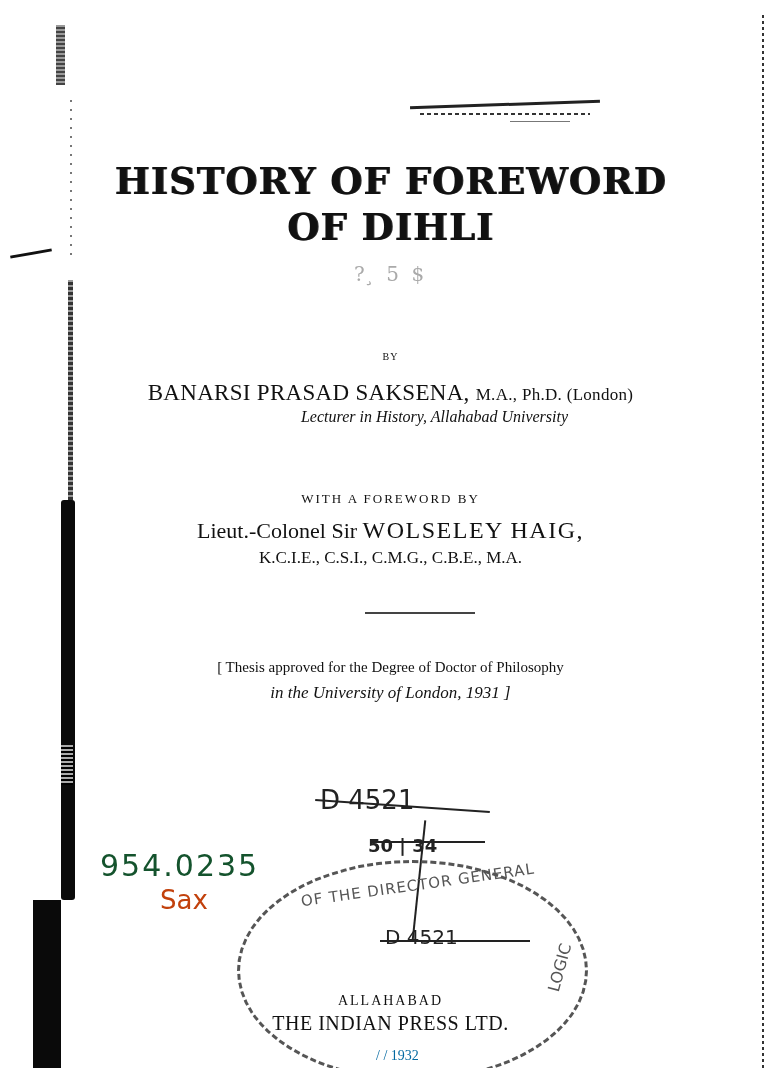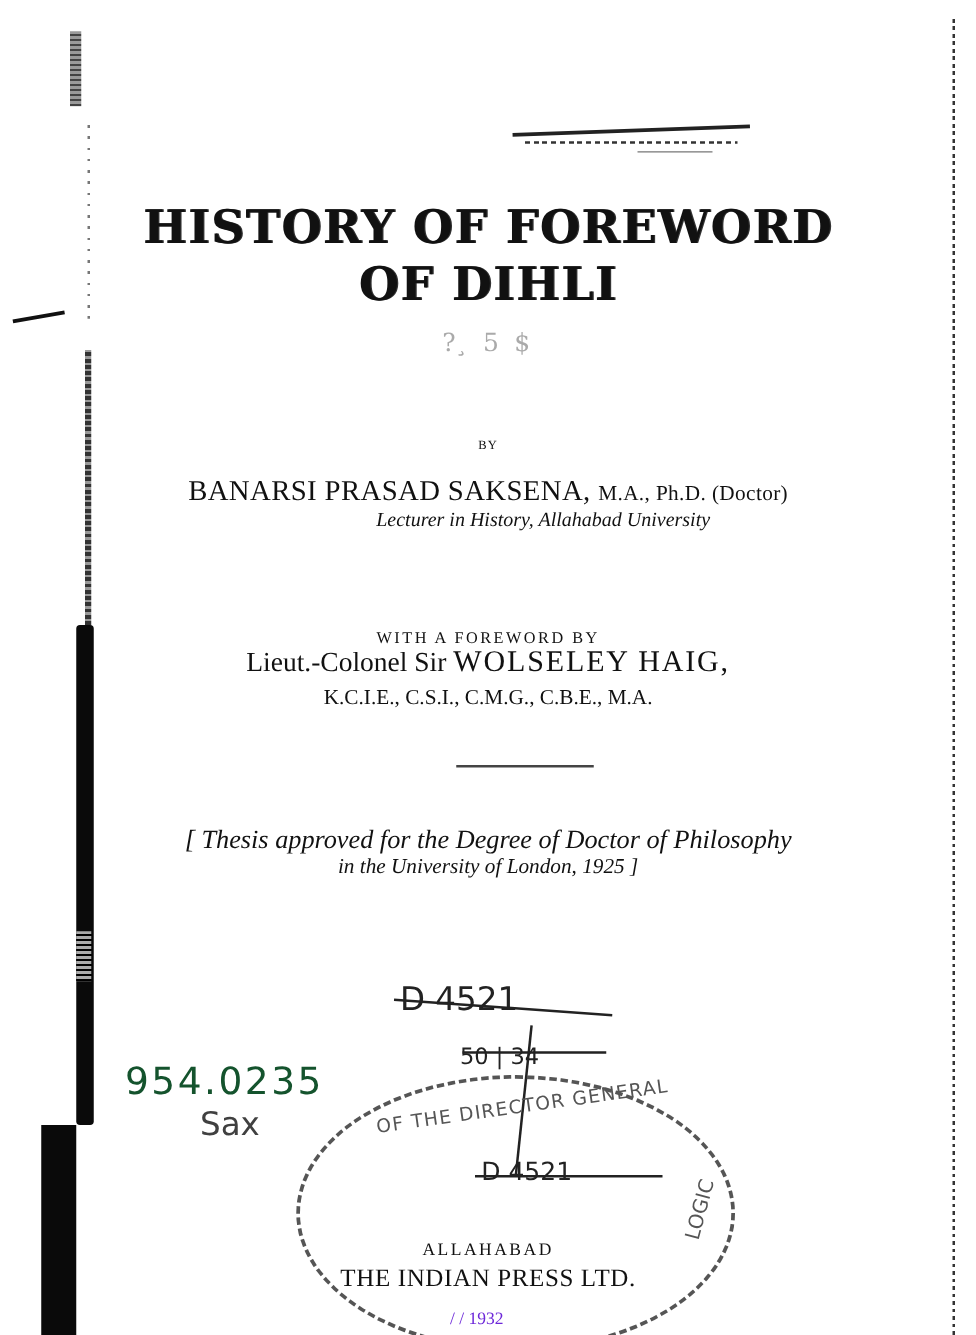--- a/index.html
+++ b/index.html
@@ -21,43 +21,43 @@
     .topscribble .l2 { position:absolute; left:10px; top:18px; width:170px; height:2px; background:repeating-linear-gradient(90deg,#333 0 4px,transparent 4px 7px); }
     .topscribble .l3 { position:absolute; left:100px; top:26px; width:60px; height:1px; background:#777; }
     .title { font-family:"DejaVu Serif", serif; font-weight:bold; font-size:37px; letter-spacing:1px; color:#111; text-shadow:1px 0 0 #333; }
     .t1 { top:159px; }
     .t2 { top:205px; }
     .faint { top:262px; font-size:20px; color:#aaa; letter-spacing:3px; font-family:"DejaVu Serif", serif; }
     .by { top:351px; font-size:10px; letter-spacing:1px; }
     .author { top:380px; font-size:23px; letter-spacing:.3px; }
     .author small { font-size:17px; }
     .lecturer { top:408px; font-size:16px; font-style:italic;padding-left:44px; }
-    .foreword { top:491px; font-size:13px; letter-spacing:2px;margin-top:11px; }
+    .foreword { top:491px; font-size:13px; letter-spacing:2px; }
     .haig { top:517px; font-size:22px;text-align:center; }
     .haig .big { font-size:24px; letter-spacing:1.5px; }
     .honors { top:548px; font-size:17px; }
     .rule { left:365px; top:612px; width:110px; height:2px; background:#444; }
-    .thesis1 { top:659px; font-size:21px; font-style:italic; }
+    .thesis1 { top:659px; font-size:15px; }
     .thesis2 { top:683px; font-size:17px; font-style:italic; }
     .hw { font-family:"DejaVu Sans", sans-serif; color:#222; }
     .d4521 { left:320px; top:785px; font-size:26px; }
     .d4521-strike { left:315px; top:805px; width:175px; height:2px; background:#222; transform:rotate(4deg); }
-    .frac { left:368px; top:835px; font-size:18px; }
+    .frac { left:368px; top:835px; font-size:18px;font-weight:bold; }
     .frac-line { left:370px; top:841px; width:115px; height:2px; background:#222; }
     .frac-vert { left:418px; top:820px; width:2px; height:120px; background:#222; transform:rotate(6deg); }
     .callno { left:100px; top:848px; font-size:30px; color:#14532d; letter-spacing:2px; }
-    .callno2 { left:160px; top:885px; font-size:26px; color:#404040; }
+    .callno2 { left:160px; top:885px; font-size:26px; color:#c2410c; }
     .stamp { left:237px; top:860px; width:345px; height:215px; border:3px dashed #555; border-radius:50%; }
     .stamp-text { left:300px; top:876px; font-size:15px; color:#555; transform:rotate(-8deg); letter-spacing:1px; font-family:"DejaVu Sans", sans-serif; }
     .stamp-side { left:535px; top:958px; font-size:16px; color:#555; transform:rotate(-75deg); font-family:"DejaVu Sans", sans-serif; }
     .d4521b { left:385px; top:925px; font-size:20px; }
     .d4521b-strike { left:380px; top:940px; width:150px; height:2px; background:#222; }
     .allahabad { top:993px; font-size:14px; letter-spacing:2px; }
     .press { top:1012px; font-size:20px; letter-spacing:.5px; }
-    .stamp-bottom { left:360px; top:1048px; font-size:14px; color:#6d28d9; }
+    .stamp-bottom { left:376px; top:1048px; font-size:14px; color:#0369a1; }
   </style>
 </head>
 <body>
 
 <div class="abs spine">
   <div class="s1"></div>
     <div class="s2"></div>
     <div class="s3"></div>
     <div class="s4"></div>
     <div class="s5"></div>
@@ -71,35 +71,35 @@
     <div class="l3"></div>
 </div>
 
 <div class="abs center title t1">HISTORY OF FOREWORD</div>
 <div class="abs center title t2">OF DIHLI</div>
 <div class="abs center faint">? ̧ 5 $</div>
 
 <div class="abs center by">BY</div>
 <div class="abs center author">
   <span>BANARSI PRASAD SAKSENA,</span>
-  <small>M.A., Ph.D. (Doctor)</small>
+  <small>M.A., Ph.D. (London)</small>
 </div>
 <div class="abs center lecturer">Lecturer in History,  Allahabad University</div>
 
 <div class="abs center foreword">WITH A FOREWORD BY</div>
 <div class="abs center haig">
   <span>Lieut.-Colonel Sir</span>
   <span class="big">WOLSELEY HAIG,</span>
 </div>
 <div class="abs center honors">K.C.I.E., C.S.I., C.M.G., C.B.E., M.A.</div>
 
 <div class="abs rule"></div>
 
 <div class="abs center thesis1">[ Thesis approved for the Degree of Doctor of Philosophy</div>
-<div class="abs center thesis2">in the University of London, 1925 ]</div>
+<div class="abs center thesis2">in the University of London, 1931 ]</div>
 
 <div class="abs hw d4521">D 4521</div>
 <div class="abs d4521-strike"></div>
 <div class="abs hw frac">50 | 34</div>
 <div class="abs frac-line"></div>
 <div class="abs frac-vert"></div>
 <div class="abs hw callno">954.0235</div>
 <div class="abs hw callno2">Sax</div>
 
 <div class="abs stamp"></div>

